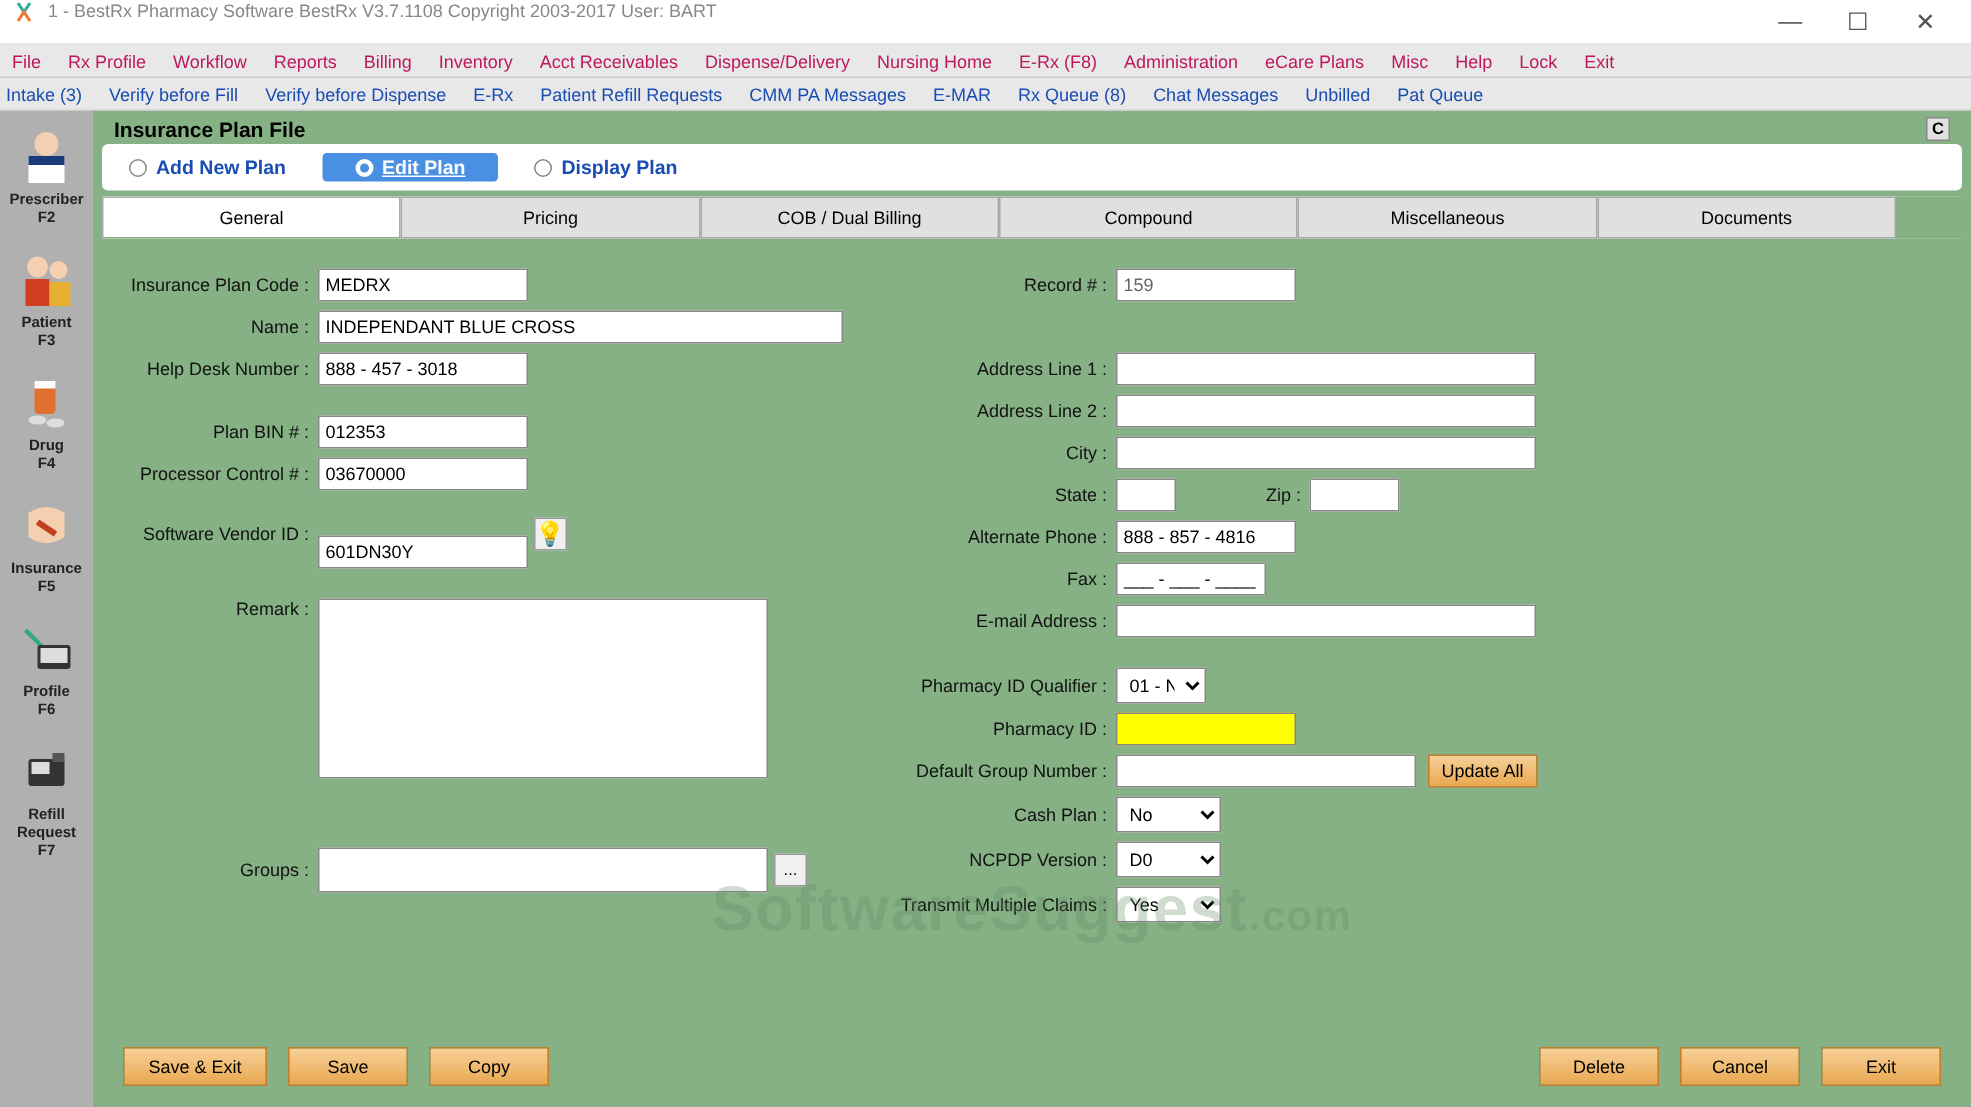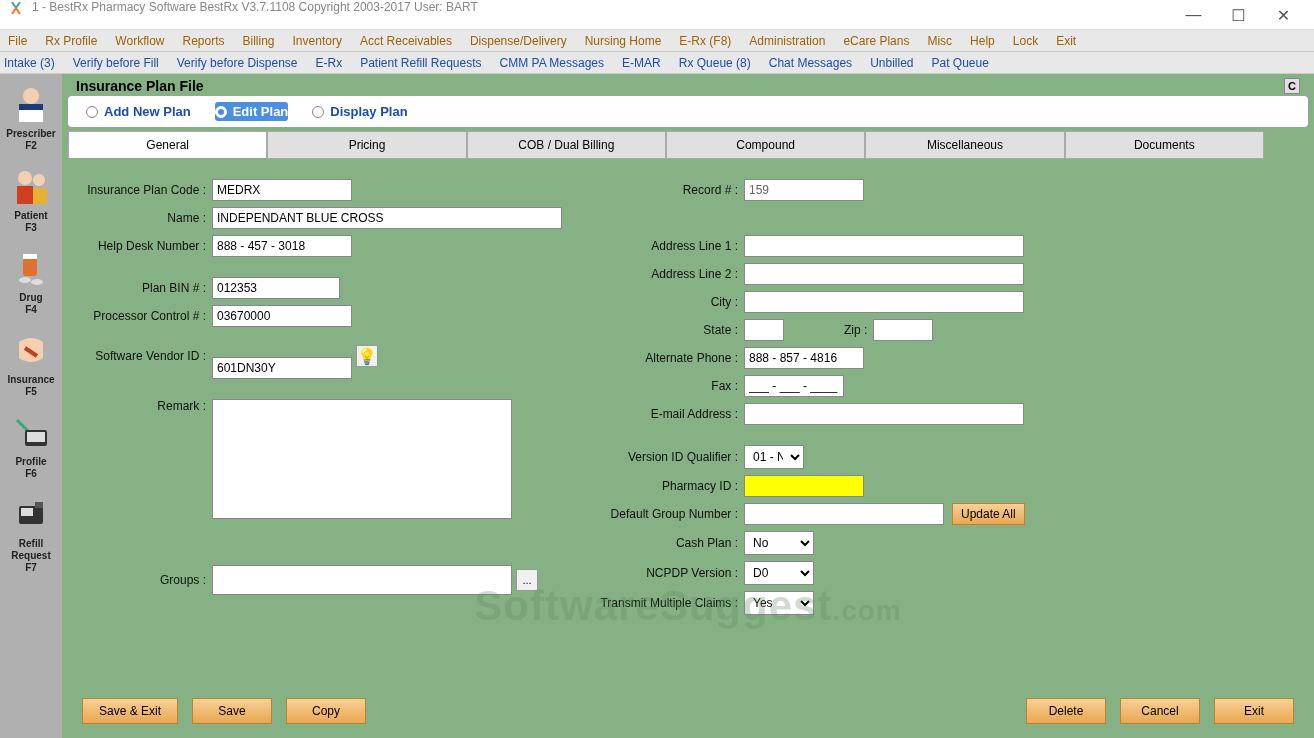--- a/index.html
+++ b/index.html
@@ -4,35 +4,35 @@
 <style>
 * { box-sizing: border-box; margin: 0; padding: 0; font-family: Arial, sans-serif; }
 body { background: #fff; width: 1314px; height: 738px; overflow: hidden; position: relative; }
 .titlebar { height: 30px; background: #fff; display: flex; padding: 0 8px; border-bottom: 1px solid #e0e0e0; }
 .titlebar .icon { width: 16px; height: 16px; margin-right: 8px; display: inline-block; }
 .titlebar .icon svg { width: 16px; height: 16px; }
 .titlebar-text { color: #888; font-size: 12px; flex: 1; }
 .window-controls { display: flex; }
 .window-controls div { width: 45px; height: 30px; display: flex; align-items: center; justify-content: center; color: #555; }
 .menubar { height: 22px; background: #e8e8e8; display: flex; align-items: center; padding: 0 8px; gap: 18px; border-bottom: 1px solid #ccc; }
-.menubar span { font-size: 12px; color: #a16207; cursor: pointer; }
+.menubar span { font-size: 12px; color: #be185d; cursor: pointer; }
 .submenubar { height: 22px; background: #e8e8e8; display: flex; align-items: center; padding: 0 4px; gap: 18px; border-bottom: 1px solid #ccc; }
 .submenubar span { font-size: 12px; color: #1a4db3; cursor: pointer; }
 .main { display: flex; height: calc(100% - 74px); }
 .sidebar { width: 62px; background: #b0b0b0; display: flex; flex-direction: column; align-items: center; padding-top: 4px; }
 .sidebar-item { width: 58px; text-align: center; padding: 4px 0 8px 0; cursor: pointer; }
 .sidebar-icon { width: 44px; height: 44px; margin: 0 auto 2px; display: flex; align-items: center; justify-content: center; }
 .sidebar-label { font-size: 10px; color: #222; line-height: 12px; font-weight: bold; }
 .content { flex: 1; background: #85b185; padding: 2px; display: flex; flex-direction: column; position: relative; }
 .header-bar { background: #85b185; padding: 2px 12px; display: flex; justify-content: space-between; align-items: center; }
 .header-title { font-size: 14px; font-weight: bold; }
 .header-c { background: #e0e0e0; border: 1px solid #888; width: 16px; height: 16px; text-align: center; font-size: 11px; font-weight: bold; line-height: 14px; }
 .mode-bar { background: #fff; padding: 6px 18px; margin: 0 4px; border-radius: 4px; display: flex; gap: 24px; align-items: center; }
 .mode-item { display: flex; align-items: center; gap: 6px; font-size: 13px; color: #1a4db3; font-weight: bold; }
-.mode-item.selected { background: #4a90e2; color: #fff; padding: 2px 0; border-radius: 3px; }
+.mode-item.selected { background: #4a90e2; color: #fff; padding: 2px 22px; border-radius: 3px; text-decoration: underline; }
 .radio { width: 12px; height: 12px; border: 1px solid #888; border-radius: 50%; background: #fff; }
 .mode-item.selected .radio { background: #fff; border-color: #fff; position: relative; }
 .mode-item.selected .radio::after { content: ''; position: absolute; width: 6px; height: 6px; background: #4a90e2; border-radius: 50%; top: 2px; left: 2px; }
 .tab-strip { display: flex; margin: 4px 4px 0; background: #e8e8e8; }
 .tab { flex: 1; text-align: center; padding: 6px 0; font-size: 12px; border: 1px solid #aaa; background: #e0e0e0; cursor: pointer; }
 .tab.active { background: #fff; border-bottom-color: #85b185; }
 .tab.extra { flex: 0 0 44px; background: #85b185; border: none; }
 .form-area { flex: 1; padding: 20px 10px 10px; margin: 0 4px; position: relative; }
 .form-row { display: flex; align-items: center; margin-bottom: 6px; }
 .form-label { width: 120px; text-align: right; font-size: 12px; color: #111; padding-right: 6px; }
@@ -208,21 +208,21 @@
             <span class="form-label">Name :</span>
             <input type="text" style="width: 350px;" value="INDEPENDANT BLUE CROSS">
           </div>
         <div class="form-row">
             <span class="form-label">Help Desk Number :</span>
             <input type="text" style="width: 140px;" value="888 - 457 - 3018">
           </div>
         <div style="height:14px"></div>
         <div class="form-row">
             <span class="form-label">Plan BIN # :</span>
-            <input type="text" style="width: 128px;" value="012353">
+            <input type="text" style="width: 140px;" value="012353">
           </div>
         <div class="form-row">
             <span class="form-label">Processor Control # :</span>
             <input type="text" style="width: 140px;" value="03670000">
           </div>
         <div class="form-row">
             <span class="form-label">Software Vendor ID :</span>
             <input type="text" style="width: 140px; margin-top: 24px;" value="601DN30Y">
             <span class="lightbulb">💡</span>
           </div>
@@ -270,21 +270,21 @@
         <div class="form-row">
             <span class="form-label">Fax :</span>
             <input type="text" style="width: 100px;" value="___ - ___ - ____">
           </div>
         <div class="form-row">
             <span class="form-label">E-mail Address :</span>
             <input type="text" style="width: 280px;">
           </div>
         <div style="height:14px"></div>
         <div class="form-row">
-            <span class="form-label">Version ID Qualifier :</span>
+            <span class="form-label">Pharmacy ID Qualifier :</span>
             <select style="width:60px"><option>01 - N</option></select>
           </div>
         <div class="form-row">
             <span class="form-label">Pharmacy ID :</span>
             <input type="text" class="yellow-input" style="width: 120px;">
           </div>
         <div class="form-row">
             <span class="form-label">Default Group Number :</span>
             <input type="text" style="width: 200px;">
             <span style="width:8px"></span>

